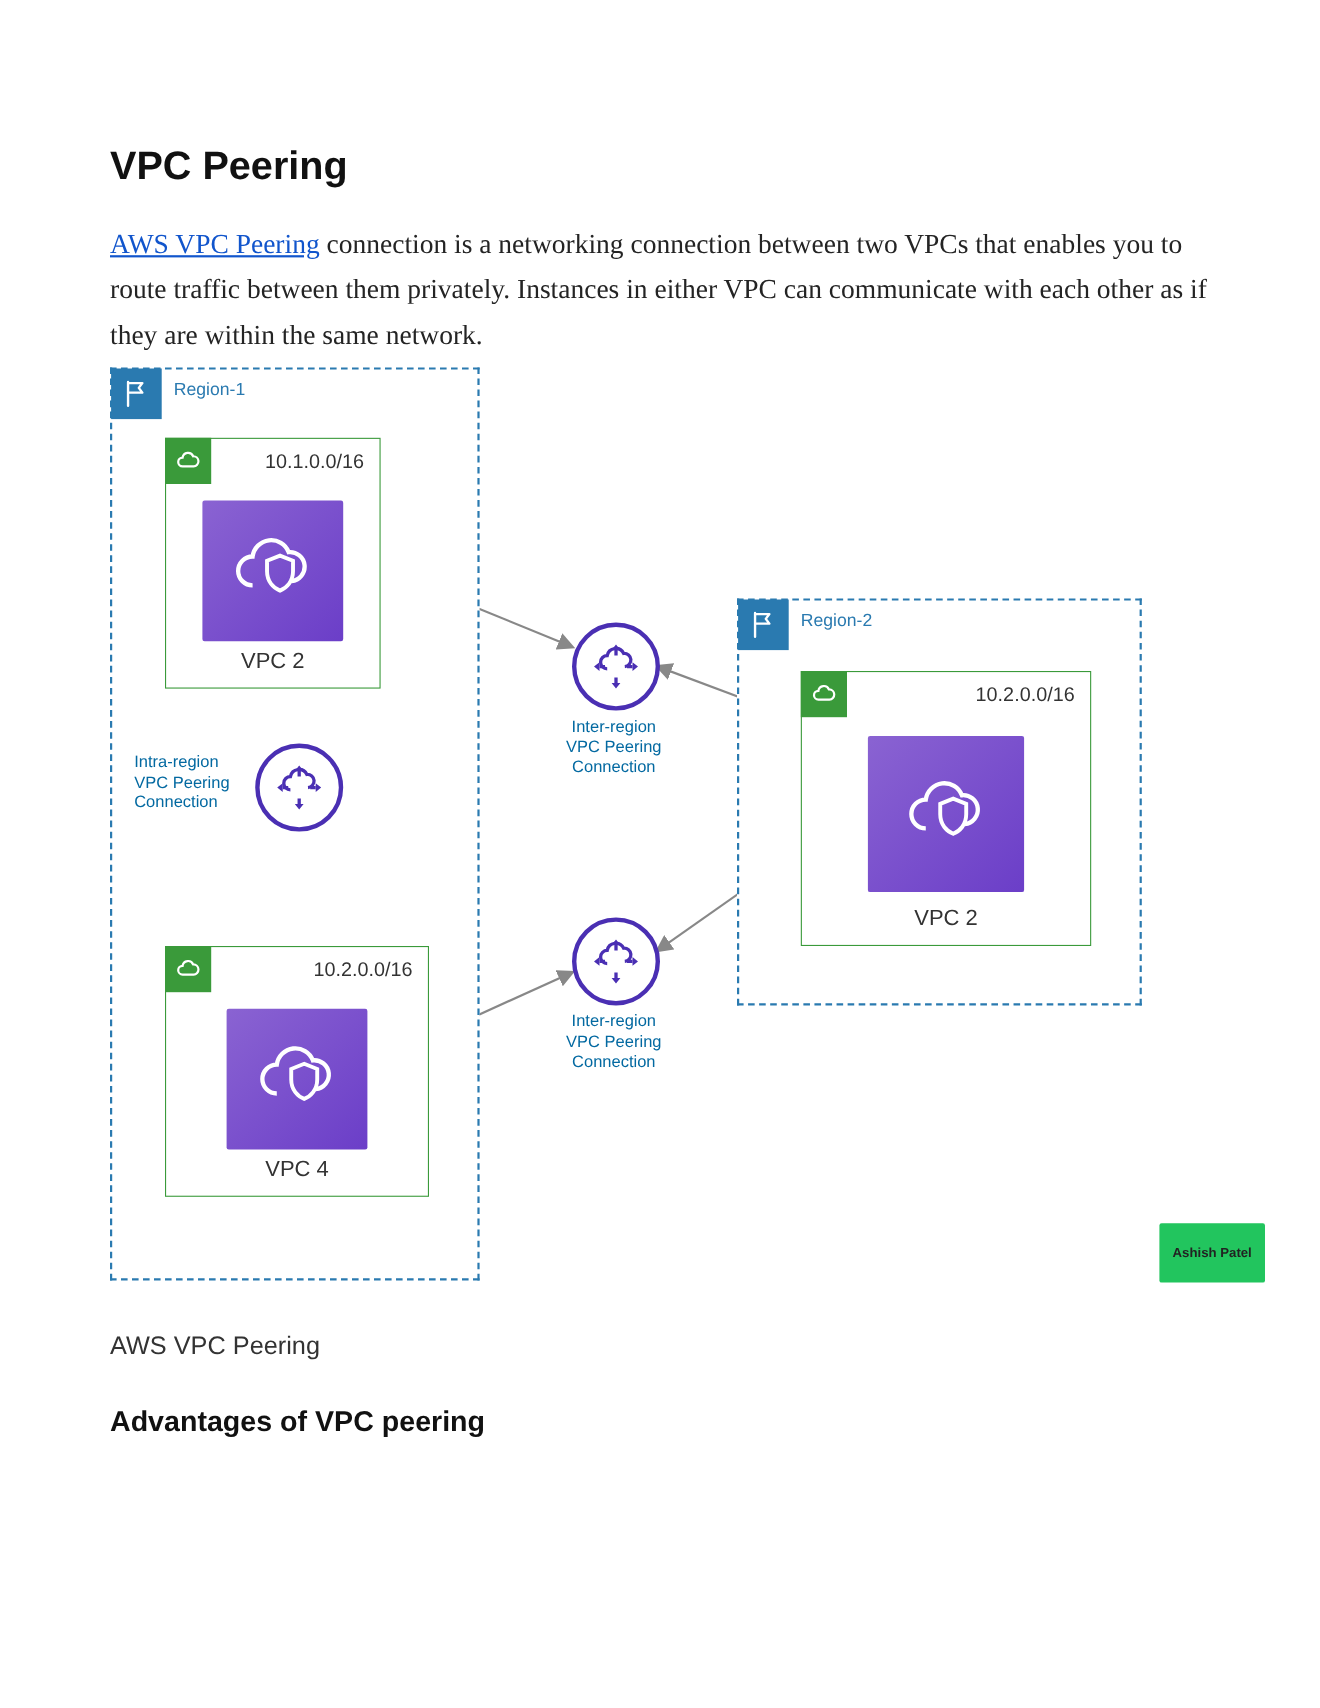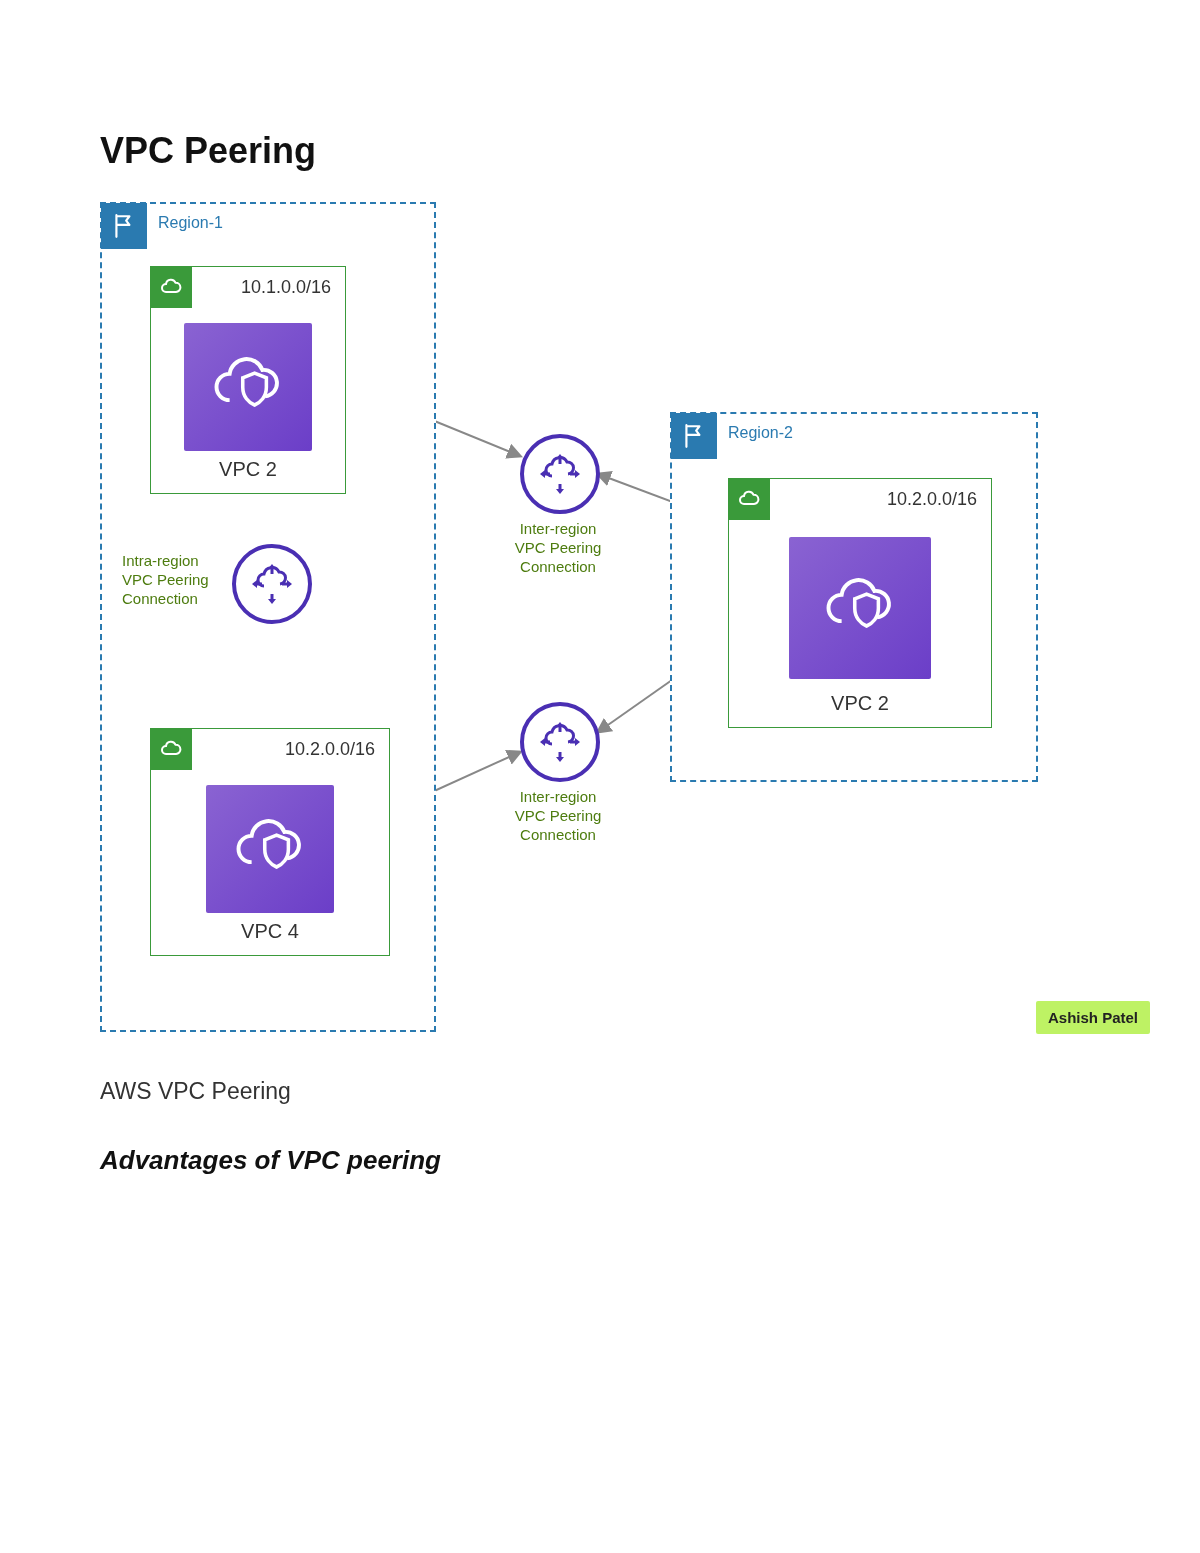--- a/index.html
+++ b/index.html
@@ -42,21 +42,20 @@
     font-size: 23px;
     color: #333;
     margin-top: 6px;
   }
   h3.sub-head {
     font-family: Arial, Helvetica, sans-serif;
     font-size: 26px;
     font-weight: 700;
     margin: 40px 0 0 0;
     color: #111;
-    font-style: italic;
   }
 
   
   .diagram {
     position: absolute;
     inset: 0;
   }
   .region-box {
     position: absolute;
     border: 2px dashed #2a7ab0;
@@ -129,21 +128,21 @@
     border-radius: 50%;
     background: #fff;
     display: flex; align-items: center; justify-content: center;
   }
   .peer-node svg { width: 48px; height: 48px; }
 
   .conn-label {
     position: absolute;
     font-family: Arial, sans-serif;
     font-size: 15px;
-    color: #4d7c0f;
+    color: #0369a1;
     text-align: center;
     line-height: 1.25;
     white-space: pre-line;
   }
 
   
   svg.arrows {
     position: absolute;
     inset: 0;
     width: 100%; height: 100%;
@@ -163,35 +162,38 @@
     font-weight: 700;
     color: #222;
   }
   .cloud-badge svg { position: absolute; inset: 0; width: 100%; height: 100%; z-index: 0; }
   .cloud-badge span { position: relative; z-index: 1; line-height: 1.05; }
 
   .author-badge {
     position: absolute;
     right: -50px;
     bottom: 38px;
-    background: #bef264;
-    padding: 8px 12px;
+    background: #22c55e;
+    padding: 20px 12px;
     border-radius: 2px;
     font-family: "Comic Sans MS", cursive, sans-serif;
-    font-size: 15px;
+    font-size: 12px;
     font-weight: 700;
     color: #222;
   }
 </style>
 </head>
 <body>
 
 <div class="page">
   <h2 class="section-title">VPC Peering</h2>
 
+  <p class="intro">
+    <a href="#">AWS VPC Peering</a><span> connection is a networking connection between two VPCs that enables you to route traffic between them privately. Instances in either VPC can communicate with each other as if they are within the same network.</span>
+  </p>
 
   <div class="figure-wrap">
     <div class="diagram">
 
       <svg class="arrows" viewBox="0 0 1000 870">
         <defs>
           <marker id="ah" viewBox="0 0 10 10" refX="8" refY="5" markerWidth="8" markerHeight="8" orient="auto-start-reverse">
             <path d="M0,0 L10,5 L0,10 z" fill="#888"></path>
           </marker>
         </defs>

